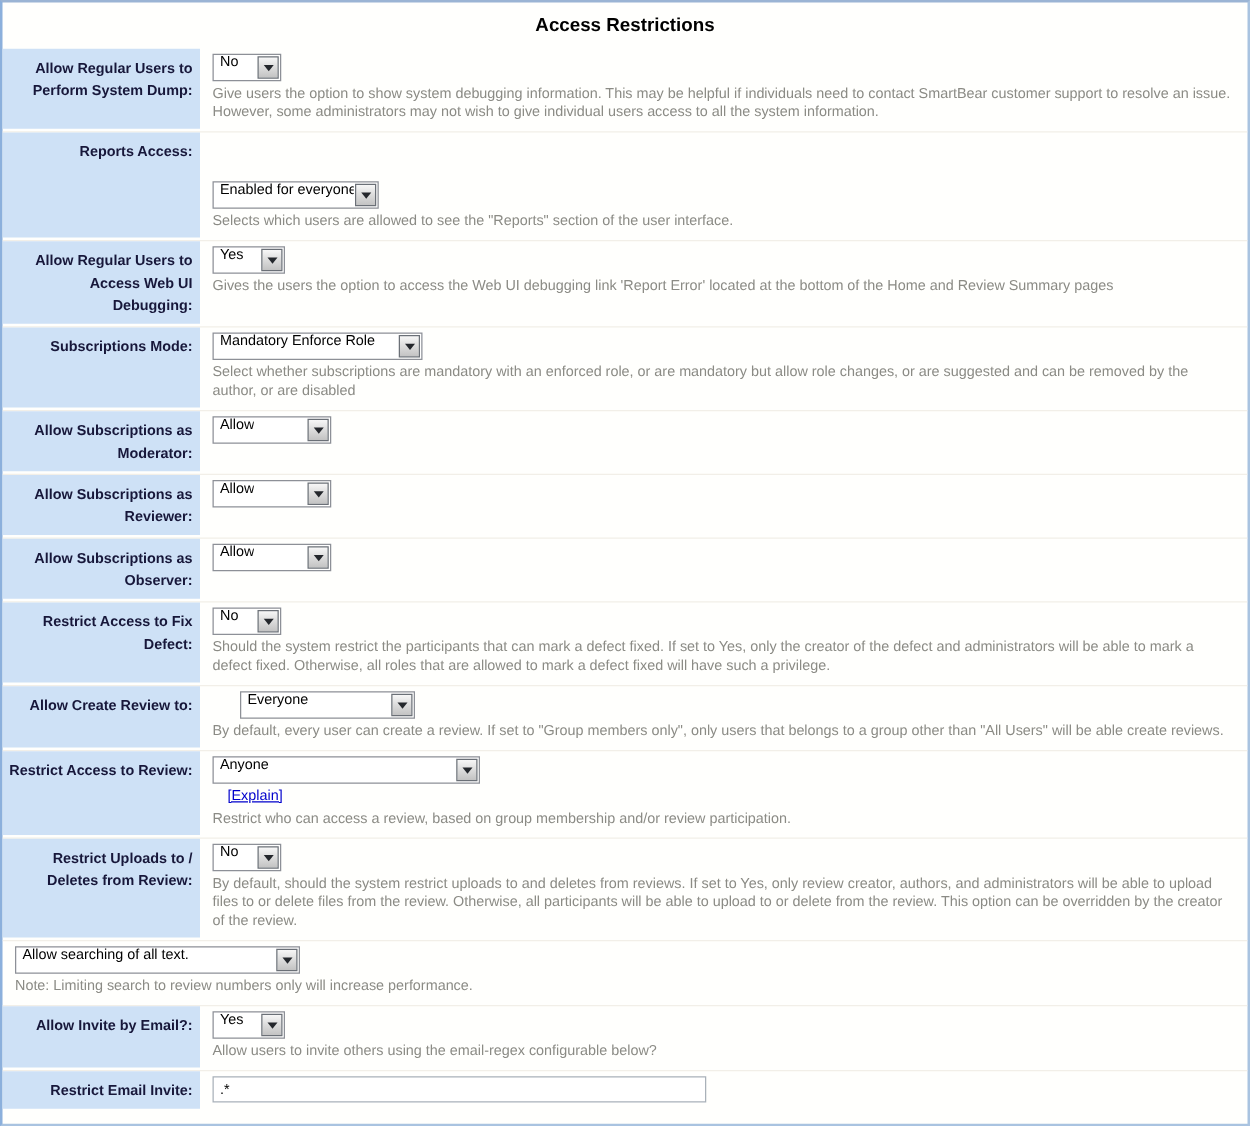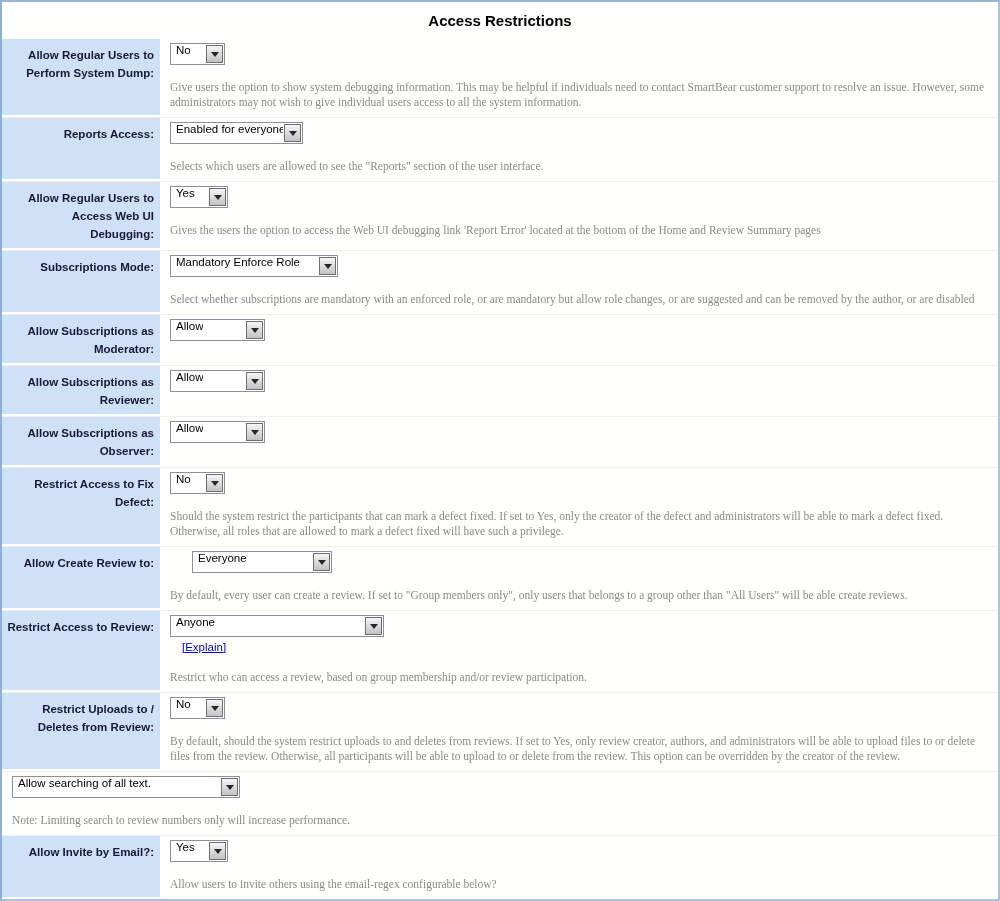--- a/index.html
+++ b/index.html
@@ -44,21 +44,21 @@
   }
   .text-input {
     height:21px; border:1px solid #a9b1b9; background:#fff;
     font-family:inherit; font-size:11.5px; color:#000; padding:1px 5px;
   }
   .explain-link {
     display:inline-block; margin-top:0;
     font-size:11.5px; color:var(--link-col,#0000cc);
     text-decoration:underline; cursor:pointer;padding-left:12px;
   }
-  .row-desc { margin-top:15px; font-size:11.5px; color:#8b8b85; line-height:15px;font-family:Liberation Serif, serif; }
+  .row-desc { margin-top:3px; font-size:11.5px; color:#8b8b85; line-height:15px; }
 </style>
 </head>
 <body>
 
 <div class="page">
   <div class="title-bar">
     <span class="page-title">Access Restrictions</span>
   </div>
 
   <div class="rows">
@@ -76,21 +76,21 @@
 
       <div class="row-desc">Give users the option to show system debugging information. This may be helpful if individuals need to contact SmartBear customer support to resolve an issue. However, some administrators may not wish to give individual users access to all the system information.</div>
     </div>
   </div>
 
   <div class="row">
     <div class="label-cell">
       <span class="row-label">Reports Access:</span>
     </div>
     <div class="content-cell">
-      <div class="combo" style="width: 133px;">
+      <div class="combo" style="width: 133px; margin-top: 35px;">
         <span class="combo-text">Enabled for everyone</span>
         <span class="combo-btn">
           <span class="combo-arrow"></span>
         </span>
       </div>
 
       <div class="row-desc">Selects which users are allowed to see the "Reports" section of the user interface.</div>
     </div>
   </div>
 

